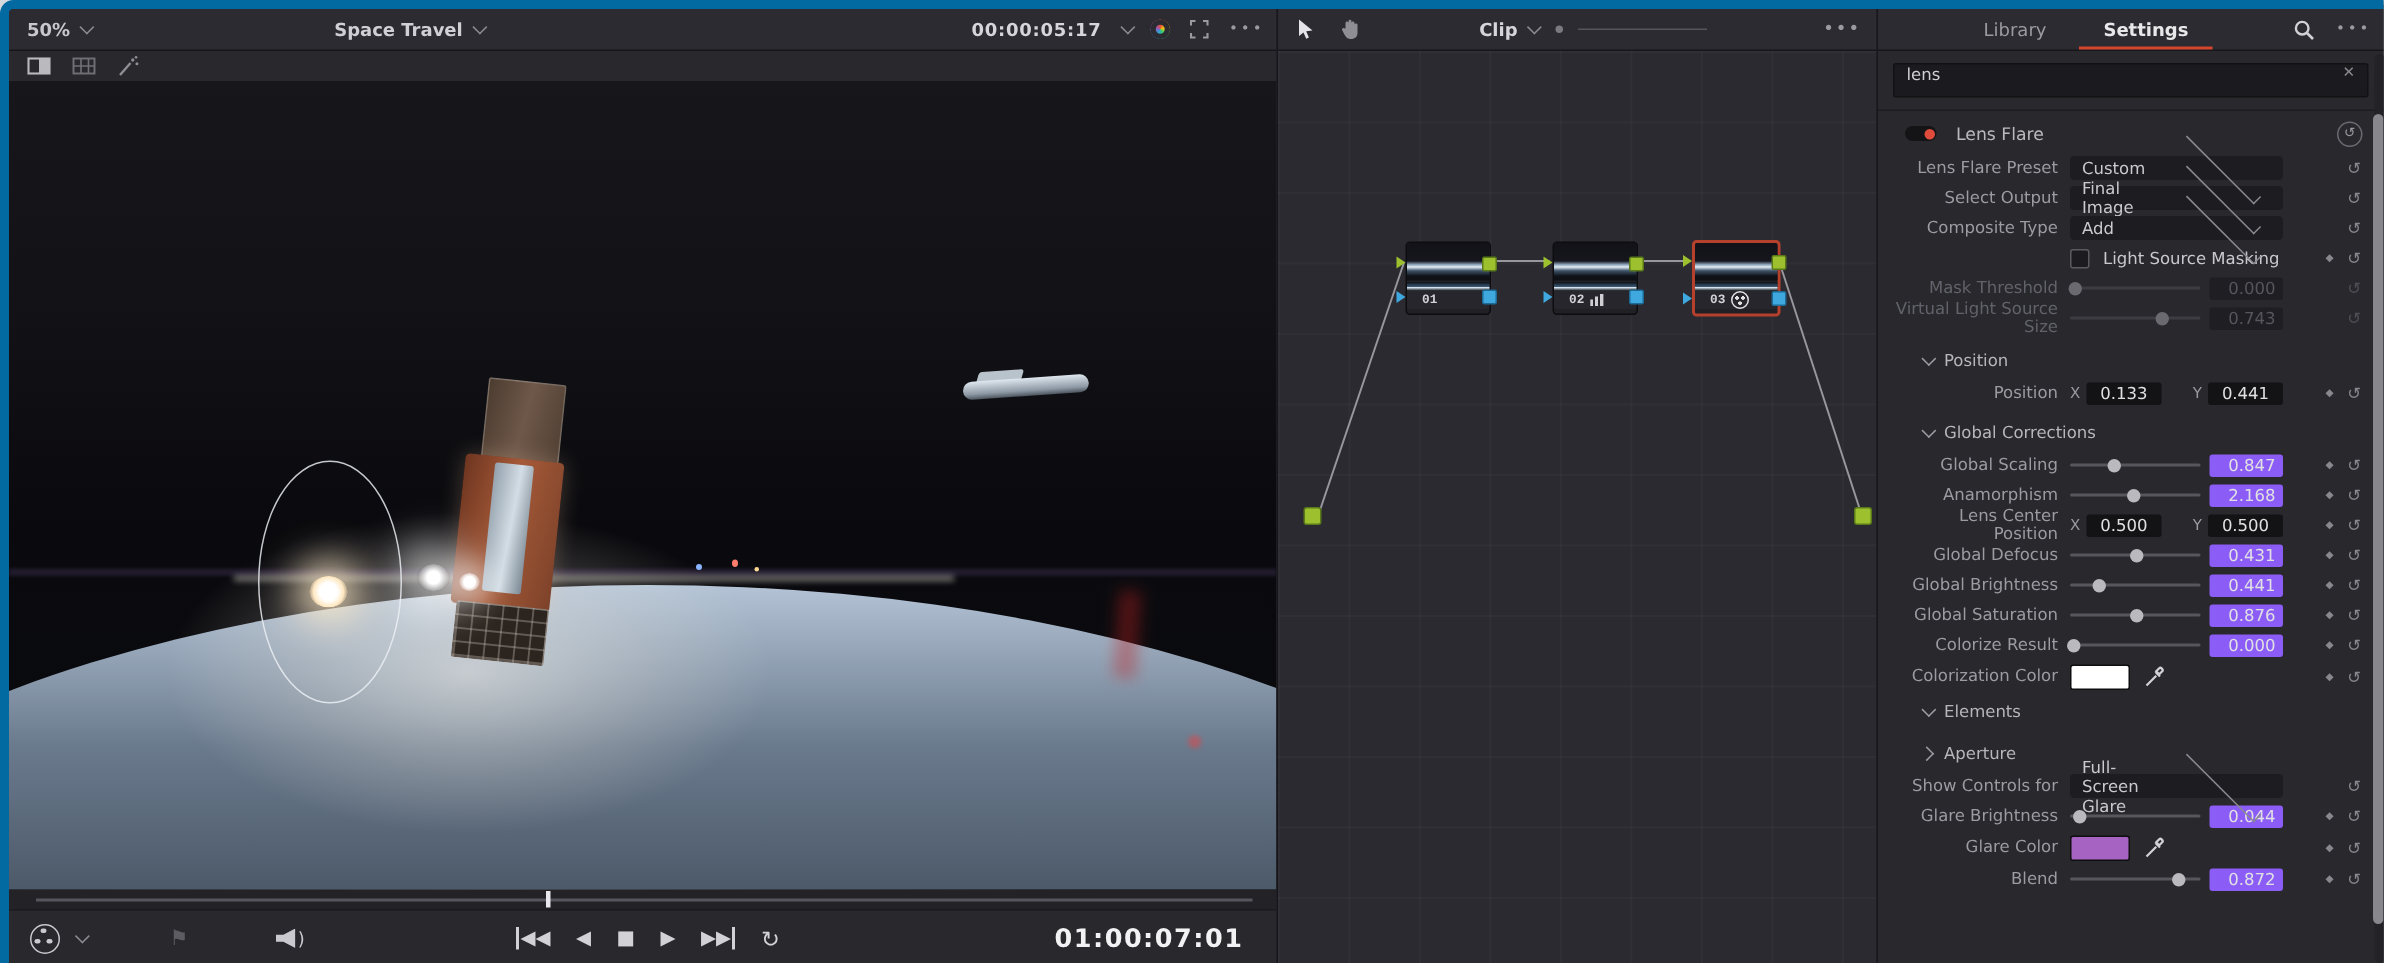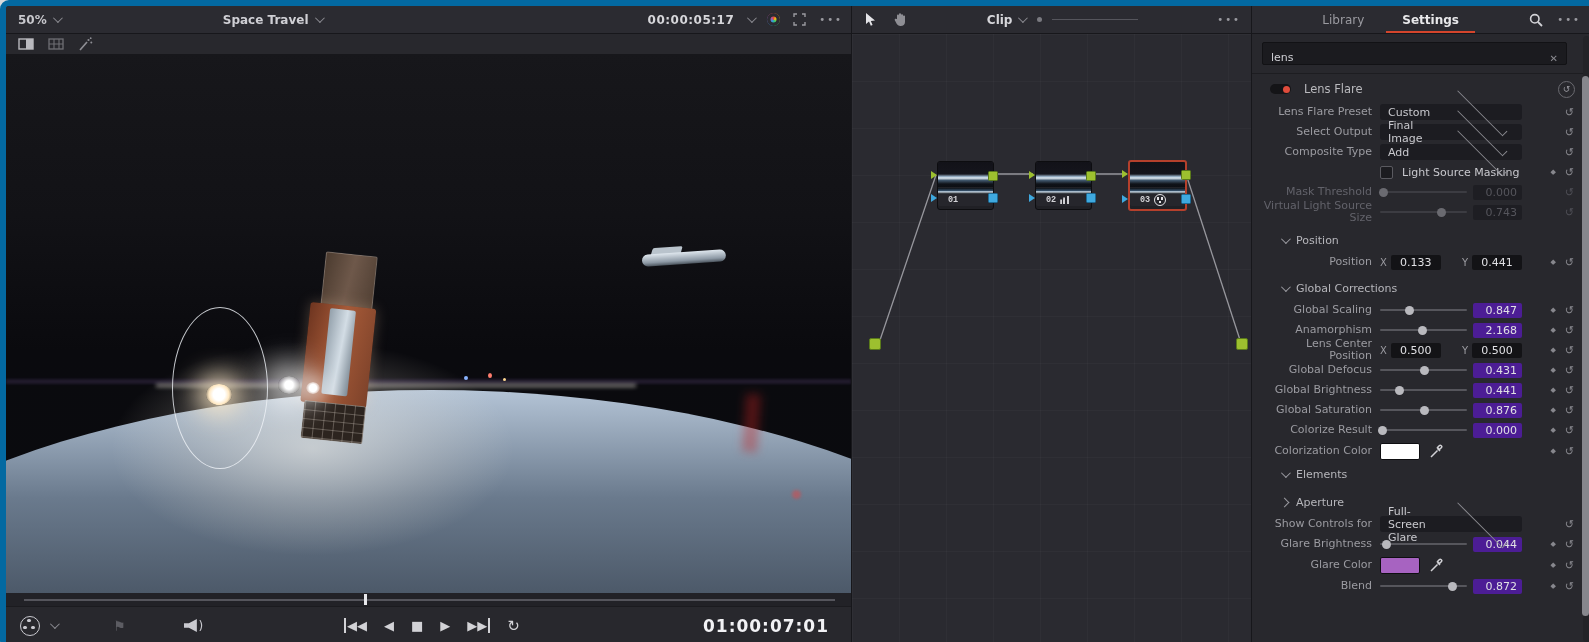--- a/index.html
+++ b/index.html
@@ -1,20 +1,20 @@
 <!DOCTYPE html>
 <html><head>
 <meta charset="utf-8">
 <style>
   html,body{margin:0;padding:0;background:#d7dadd;font-family:"DejaVu Sans","Liberation Sans",sans-serif;}
   .window{position:relative;width:1585px;height:638px;border:6px solid #0369a1;border-radius:9px;overflow:hidden;
           background:#28282d;display:grid;grid-template-columns:845px 400px 340px;grid-template-rows:28px 1fr;}
   
   .tb{background:#2b2b31;border-bottom:1px solid #17171b;display:flex;align-items:center;color:#b9b9bf;font-size:12px;}
-  .tb.mid{border-left:1px solid #17171b;}
+  .tb.mid{border-left:1px solid #17171b;font-weight:bold;}
   .tb.right{border-left:1px solid #17171b;}
   .chev{display:inline-block;width:6px;height:6px;border-right:1.5px solid #8a8a90;border-bottom:1.5px solid #8a8a90;
         transform:rotate(45deg) translateY(-2px);margin-left:6px;}
   .chev.r{transform:rotate(-45deg);}
   .tb .zoom{margin-left:12px;font-weight:bold;color:#c7c7cc;}
   .tb .title{margin:0 auto;font-weight:bold;color:#cfcfd4;display:flex;align-items:center;}
   .tb .tc{font-weight:bold;color:#d6d6da;letter-spacing:.5px;}
   .tb-right-cluster{margin-left:auto;display:flex;align-items:center;gap:13px;padding-right:8px;}
   .dots{color:#9a9aa0;letter-spacing:2px;font-size:10px;}
   .cwheel{width:13px;height:13px;border-radius:50%;
@@ -104,21 +104,21 @@
      radial-gradient(circle at 70% 35%,#e3e3e6 0 1.2px,transparent 1.3px),
      radial-gradient(circle at 50% 72%,#e3e3e6 0 1.2px,transparent 1.3px);}
   .barsbadge{width:9px;height:8px;background:
      linear-gradient(90deg,#cfcfd3 0 2px,transparent 2px 3.5px,#cfcfd3 3.5px 5.5px,transparent 5.5px 7px,#cfcfd3 7px 9px);
      clip-path:polygon(0 100%,0 45%,33% 45%,33% 20%,66% 20%,66% 0,100% 0,100% 100%);}
   
   .inspector{grid-row:2;grid-column:3;position:relative;background:#28282d;border-left:1px solid #17171b;color:#9b9ba1;
              font-size:11px;overflow:hidden;}
   .sb-track{position:absolute;right:1px;top:2px;bottom:2px;width:7px;background:#232327;border-radius:4px;}
   .sb-thumb{position:absolute;right:1px;top:40px;height:540px;width:7px;background:#87878d;border-radius:4px;}
-  .searchrow{display:flex;align-items:flex-end;margin:8px 24px 0 10px;height:21px;background:#1b1b1f;border-radius:2px;
+  .searchrow{display:flex;align-items:flex-start;margin:8px 12px 0 10px;height:21px;background:#1b1b1f;border-radius:2px;
              border:1px solid #121215;}
   .searchrow input{flex:1;background:transparent;border:0;outline:0;color:#cfcfd4;font-size:11px;padding:0 8px;font-family:inherit;}
   .searchrow .x{color:#8a8a90;padding:0 8px;font-size:10px;cursor:pointer;}
   .hdr-divider{height:1px;background:#1d1d21;margin:8px 0 0;}
   .fxheader{display:flex;align-items:center;height:26px;padding:0 16px 0 18px;margin-top:2px;}
   .toggle{width:21px;height:10px;border-radius:6px;background:#141417;position:relative;flex:none;}
   .toggle .knob{position:absolute;right:1.5px;top:1.5px;width:7px;height:7px;border-radius:50%;background:#e04c3c;}
   .fxheader .name{margin-left:13px;color:#b9b9bd;font-size:11.5px;}
   .fxheader .rst-circ{margin-left:auto;width:15px;height:15px;border:1px solid #6a6a70;border-radius:50%;
       display:flex;align-items:center;justify-content:center;color:#9a9aa0;font-size:9px;}
@@ -126,21 +126,21 @@
   .row .lab{width:112px;text-align:right;padding-right:8px;color:#9b9ba1;flex:none;line-height:1.1;}
   .row.dis .lab{color:#62626a;}
   .ctrl{width:142px;display:flex;align-items:center;flex:none;}
   .dd{width:142px;height:16px;background:#1c1c21;border-radius:3px;display:flex;align-items:center;color:#c9c9ce;}
   .dd span{padding-left:8px;flex:1;}
   .dd .chev{margin-right:10px;}
   .track{position:relative;width:92px;height:2px;background:#56565c;border-radius:1px;margin-right:6px;}
   .row.dis .track{background:#3c3c42;}
   .track .knob{position:absolute;top:-3.5px;left:calc(var(--f,0%) - 4px);width:9px;height:9px;border-radius:50%;background:#b9b9be;}
   .row.dis .track .knob{background:#6a6a70;}
-  .valbox{width:44px;height:15px;background:#4c1d95;border-radius:2px;color:#e0e0e4;text-align:right;
+  .valbox{width:44px;height:15px;background:#8b5cf6;border-radius:2px;color:#e0e0e4;text-align:right;
           padding-right:5px;line-height:15px;flex:none;margin-left:auto;}
   .row.dis .valbox{background:#1e1e23;color:#55555c;}
   .rowend{margin-left:auto;display:flex;align-items:center;gap:9px;padding-right:17px;width:40px;justify-content:flex-end;flex:none;}
   .kf{color:#87878d;font-size:7px;}
   .rst{color:#87878d;font-size:11px;}
   .row.dis .rst{color:#4e4e55;}
   .xy{display:flex;align-items:center;width:142px;}
   .xy .ax{color:#9b9ba1;font-size:10px;margin-right:4px;}
   .xy .vb{width:50px;height:15px;background:#131316;border-radius:2px;color:#e0e0e4;text-align:center;line-height:15px;}
   .xy .gap{flex:1;}

